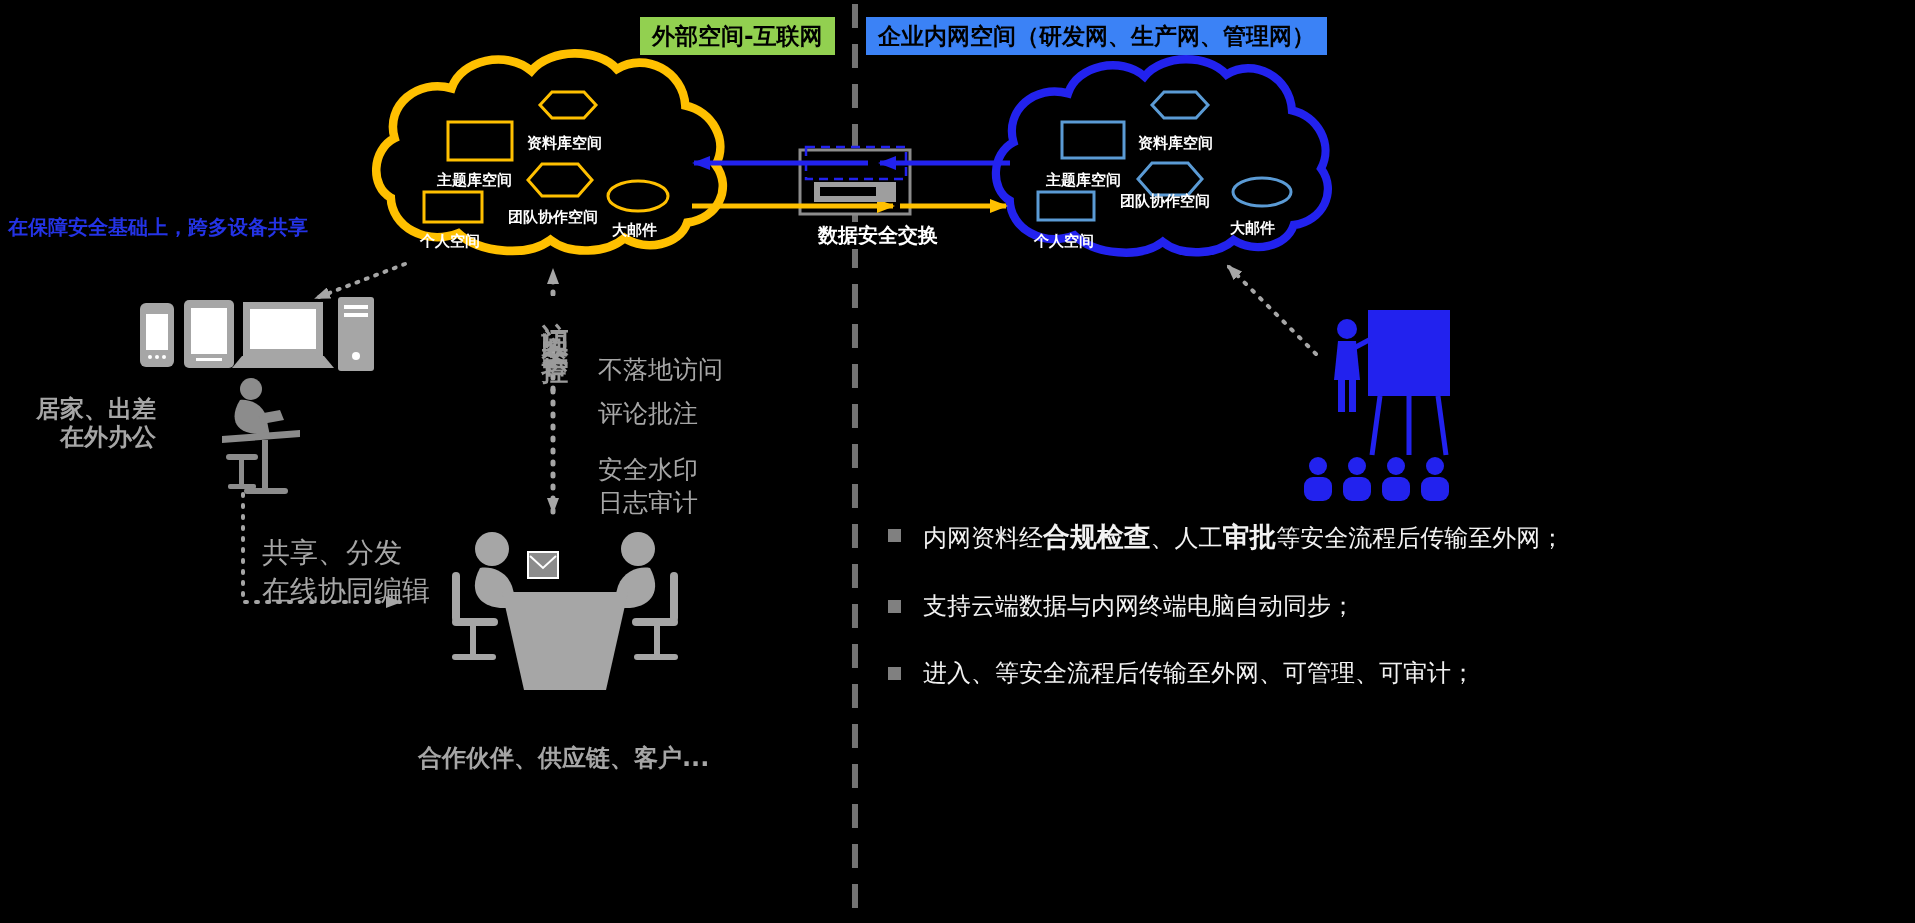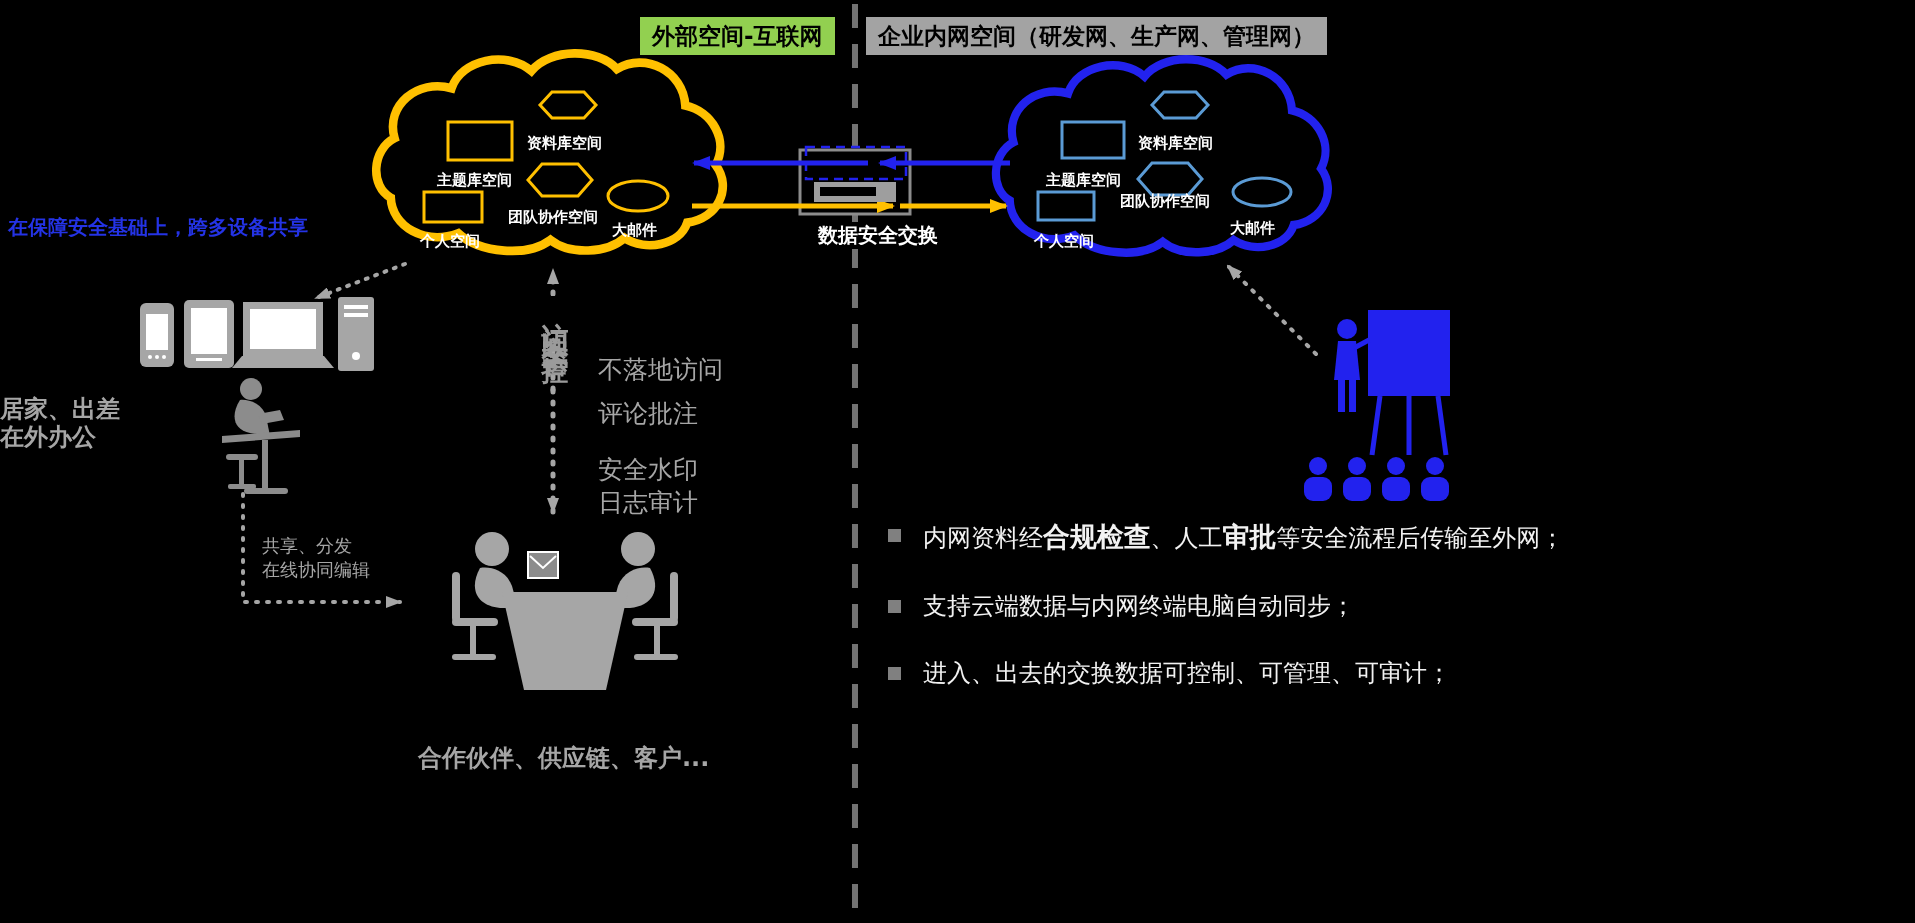--- a/index.html
+++ b/index.html
@@ -4,28 +4,28 @@
 <style>
   html,body{margin:0;padding:0;background:#000;}
   .canvas{position:relative;width:1709px;height:923px;background:#000;overflow:hidden;
           font-family:"DejaVu Sans",sans-serif;}
   svg.layer{position:absolute;left:0;top:0;z-index:1;}
   .txt{position:absolute;z-index:2;white-space:nowrap;}
 
   .hdr{position:absolute;top:17px;height:38px;line-height:38px;font-size:23px;font-weight:bold;
        color:#000;padding:0 12px;z-index:3;white-space:nowrap;}
   .hdr-ext{left:640px;background:#92D050;}
-  .hdr-int{left:866px;background:#a3a3a3;}
+  .hdr-int{left:866px;background:#3b82f6;}
 
   .cl{position:absolute;color:#fff;font-weight:bold;font-size:15px;z-index:2;white-space:nowrap;margin-top:8px;}
 
   .headline{left:8px;top:214px;color:#2433E6;font-size:20px;font-weight:bold;}
-  .remote{left:0;top:396px;width:140px;text-align:left;color:#A6A6A6;font-size:24px;
+  .remote{left:16px;top:396px;width:140px;text-align:right;color:#A6A6A6;font-size:24px;
           font-weight:bold;line-height:1.15;white-space:nowrap;}
-  .share{left:262px;top:534px;color:#A6A6A6;font-size:18px;line-height:1.35;}
+  .share{left:262px;top:534px;color:#A6A6A6;font-size:28px;line-height:1.35;}
   .access{left:536px;top:296px;writing-mode:vertical-rl;text-orientation:upright;color:#9B9B9B;
           font-size:27px;font-weight:bold;letter-spacing:7px;background:#000;padding:4px 1px;z-index:2;}
   .feature{left:598px;color:#A6A6A6;font-size:25px;margin-top:37px;}
   .f0{top:316px;}.f1{top:360px;}.f2{top:416px;}.f3{top:449px;}
   .partners{left:418px;top:742px;color:#A6A6A6;font-size:24px;font-weight:bold;}
   .exchange{left:778px;top:222px;width:160px;text-align:right;color:#fff;font-size:20px;
             font-weight:bold;background:#000;z-index:2;}
 
   .bullets{position:absolute;left:888px;top:520px;width:690px;z-index:2;}
   .bullet{display:flex;align-items:flex-start;color:#F2F2F2;font-size:24px;margin-bottom:36px;line-height:1.3;text-align:right;}
@@ -207,17 +207,17 @@
       <div class="bullet">
         <span class="bullet-square"></span>
         <span><span>内网资料经</span><span class="seg-bold">合规检查</span><span>、人工</span><span class="seg-bold">审批</span><span>等安全流程后传输至外网；</span></span>
       </div>
       <div class="bullet">
         <span class="bullet-square"></span>
         <span><span>支持云端数据与内网终端电脑自动同步；</span></span>
       </div>
       <div class="bullet">
         <span class="bullet-square"></span>
-        <span><span>进入、出去的交换数据可控制、可管理、可审计；</span></span>
+        <span><span>进入、等安全流程后传输至外网、可管理、可审计；</span></span>
       </div>
     </div>
 
 </div>
 
 </body></html>

